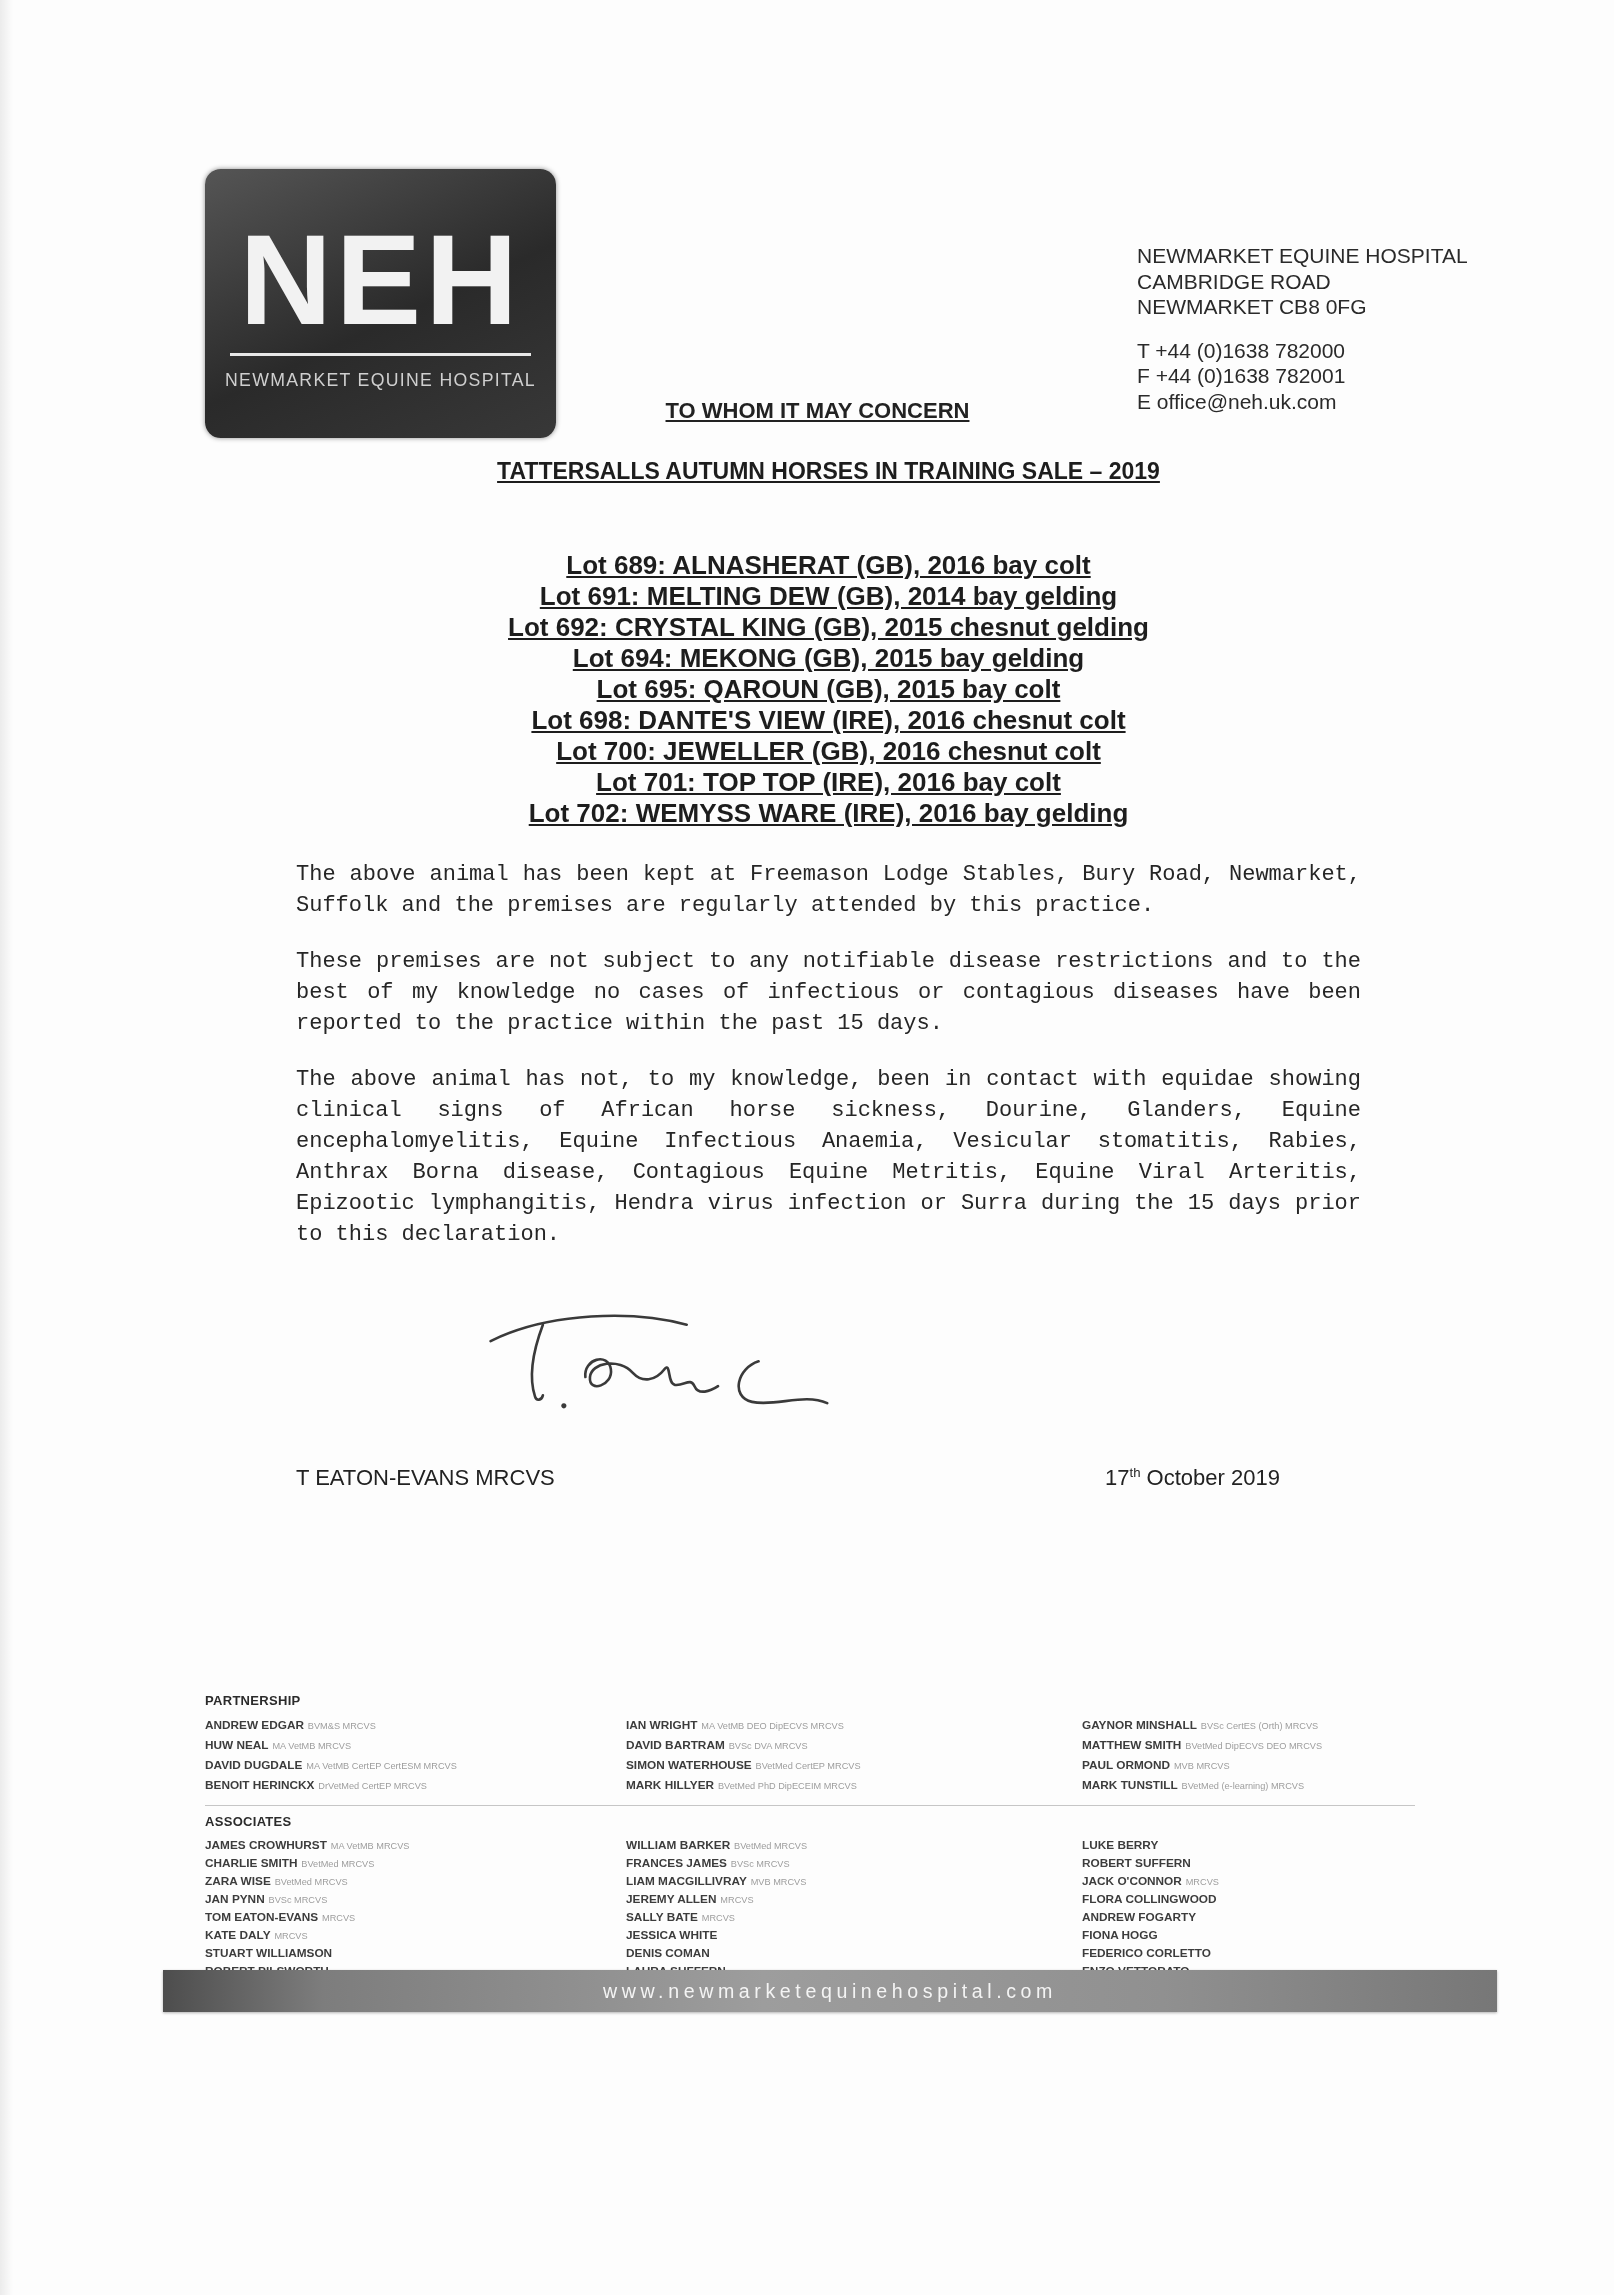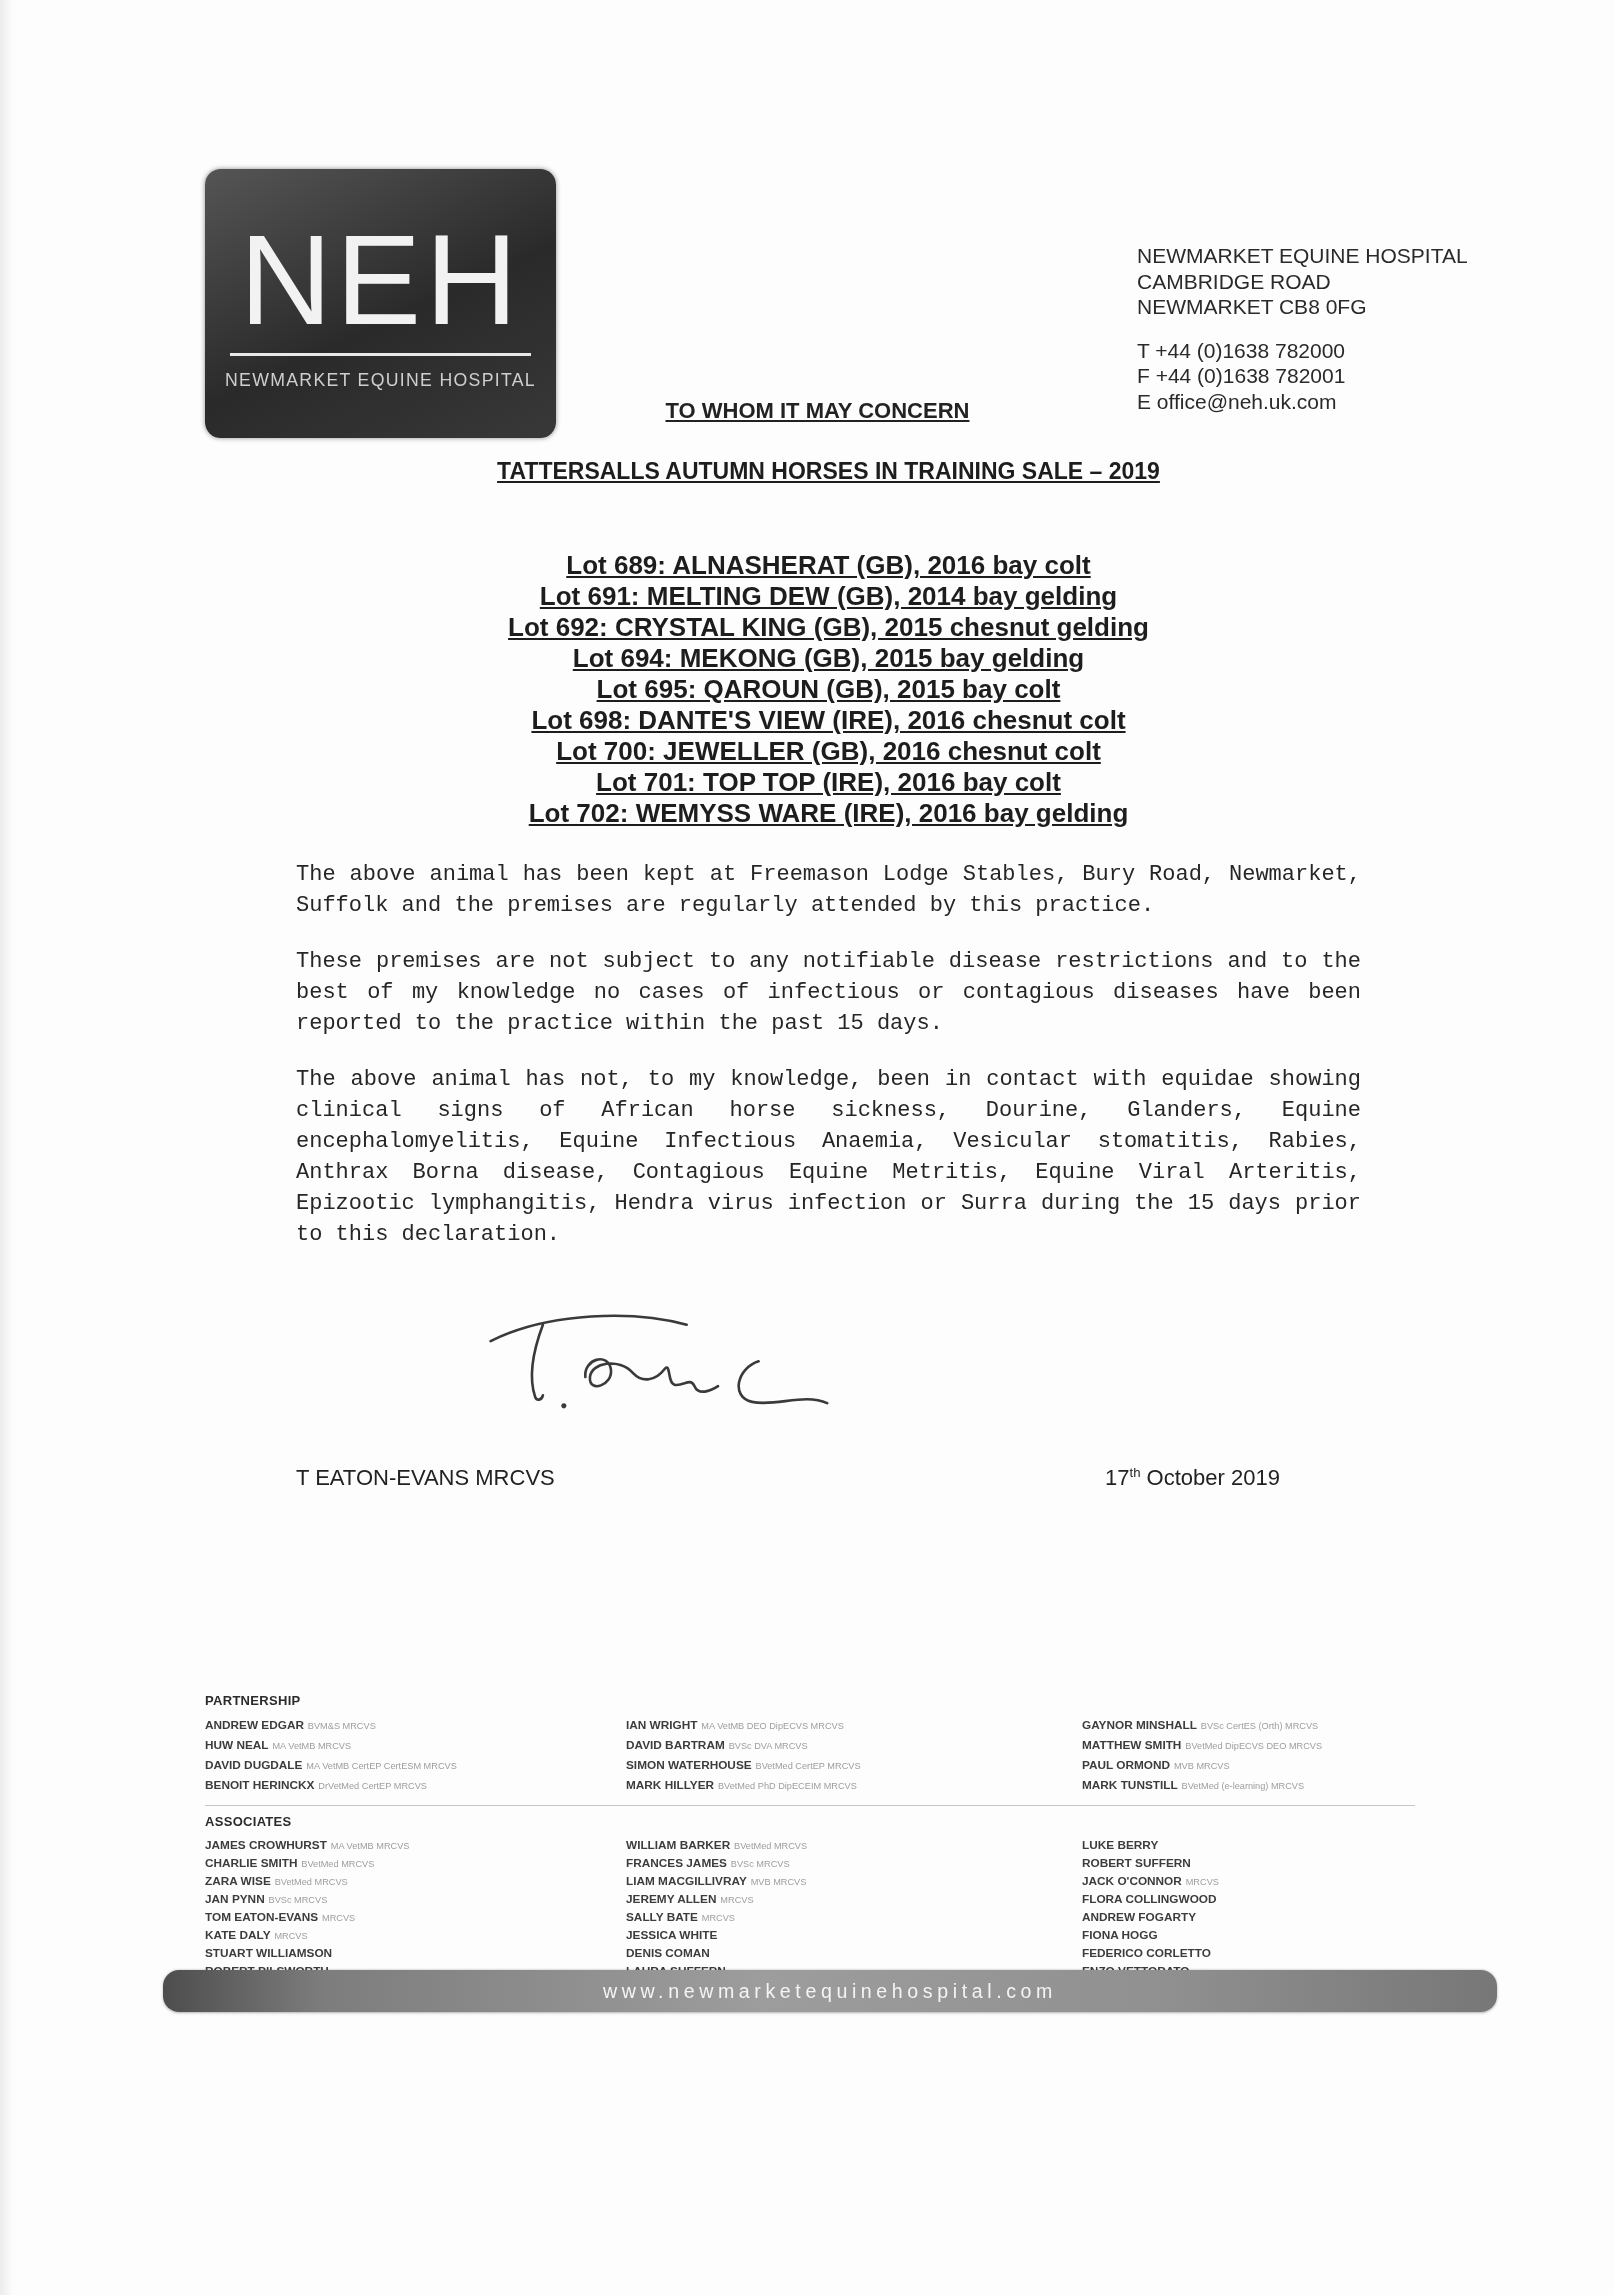--- a/index.html
+++ b/index.html
@@ -6,21 +6,21 @@
   .page{
     position:relative;width:1614px;height:2295px;background:#fdfdfd;
     font-family:"Liberation Sans",sans-serif;color:#1f1f1f;overflow:hidden;margin:0 auto;
   }
   .page::before{content:'';position:absolute;left:0;top:0;width:13px;height:100%;
     background:linear-gradient(90deg,rgba(0,0,0,0.07),rgba(0,0,0,0));pointer-events:none;}
   
   .logo{position:absolute;left:205px;top:169px;width:351px;height:269px;border-radius:15.7px;
     background:linear-gradient(155deg,#555 0%,#2a2a2a 55%,#383838 100%);
     box-shadow:0 0 5.2px rgba(0,0,0,.45);display:flex;flex-direction:column;align-items:center;justify-content:center;}
-  .logo-acronym{font-size:128px;font-weight:normal;color:#f2f2f2;letter-spacing:3.9px;line-height:128px;
+  .logo-acronym{font-size:128px;font-weight:bold;color:#f2f2f2;letter-spacing:3.9px;line-height:128px;
     border-bottom:3.3px solid #e8e8e8;padding:0 9.2px 9.2px 9.2px;}
   .logo-caption{margin-top:14.4px;font-size:17.7px;color:#cfcfcf;letter-spacing:1.3px;}
   
   .contact{position:absolute;left:1137px;top:243px;font-size:21px;line-height:25.5px;color:#2a2a2a;}
   .contact .tfe{margin-top:18.3px;}
   
   .salutation{position:absolute;left:0;top:398px;width:1635px;text-align:center;
     font-size:22px;font-weight:bold;text-decoration:underline;color:#222;}
   
   .main{position:absolute;left:296px;top:458px;width:1065px;}
@@ -43,21 +43,21 @@
   .fheading{font-size:13px;font-weight:bold;color:#2b2b2b;margin-bottom:5.9px;letter-spacing:0.3px;}
   .fcols{display:grid;grid-template-columns:421px 456px 1fr;margin-top:8px;}
   .fentry{line-height:19px;white-space:nowrap;}
   .assoc .fentry{line-height:17px;}
   .fname{font-weight:bold;font-size:11.8px;color:#3c3c3c;}
   .fqual{font-size:9.2px;color:#9d9d9d;margin-left:3.9px;}
   .fdivider{border:none;border-top:1.3px solid #c6c6c6;margin:9.2px 0 7.8px 0;width:100%;}
   
   .webbar{position:absolute;left:163px;top:1970px;width:1334px;height:42px;
     background:linear-gradient(90deg,#4d4d4d 0%,#7d7d7d 12%,#9d9d9d 45%,#909090 75%,#777 100%);
-    display:flex;align-items:center;justify-content:center;box-shadow:0 0.7px 2.6px rgba(0,0,0,.3);border-radius:16px;}
+    display:flex;align-items:center;justify-content:center;box-shadow:0 0.7px 2.6px rgba(0,0,0,.3);}
   .weburl{color:#f4f4f4;font-size:19.6px;letter-spacing:4.6px;}
 </style>
 </head>
 <body>
 
 <div class="page">
 
   <div class="logo">
     <div class="logo-acronym">NEH</div>
     <div class="logo-caption">NEWMARKET EQUINE HOSPITAL</div>

